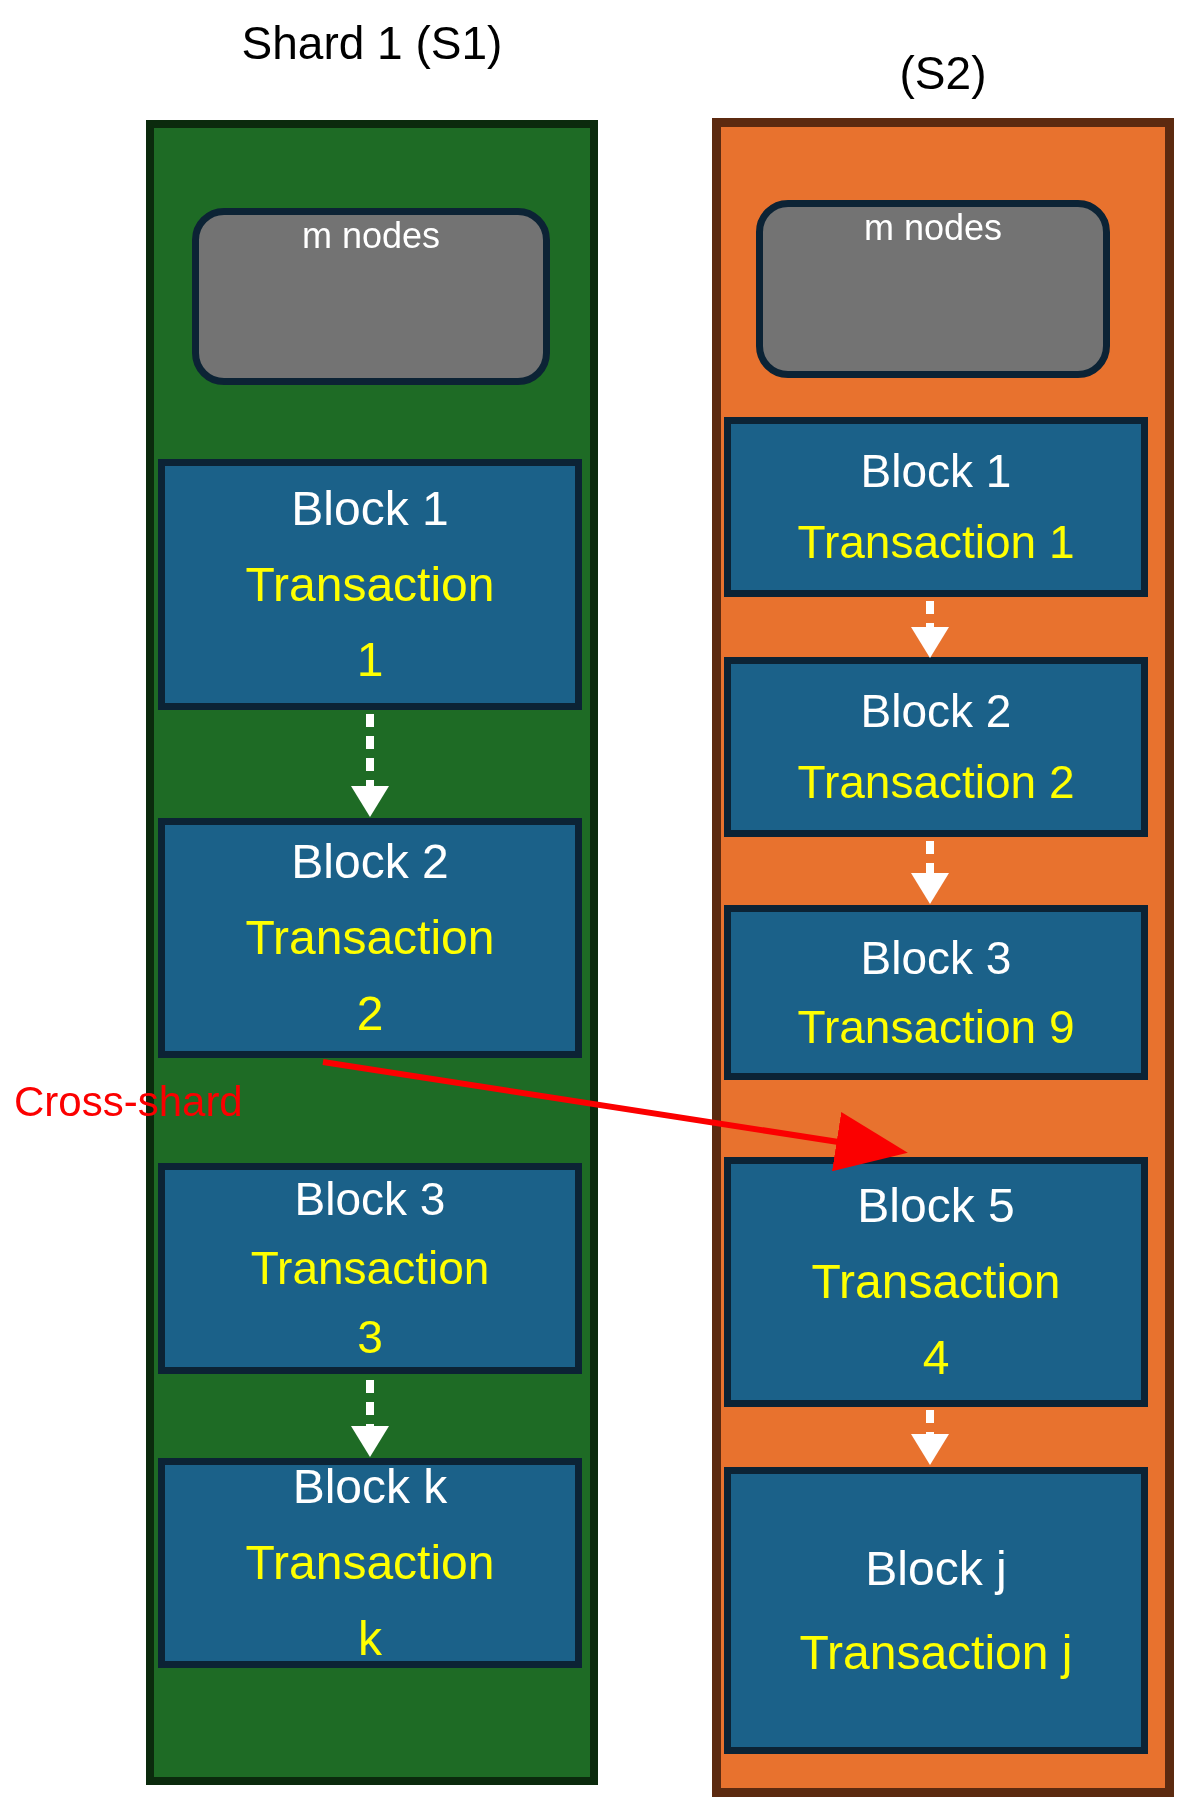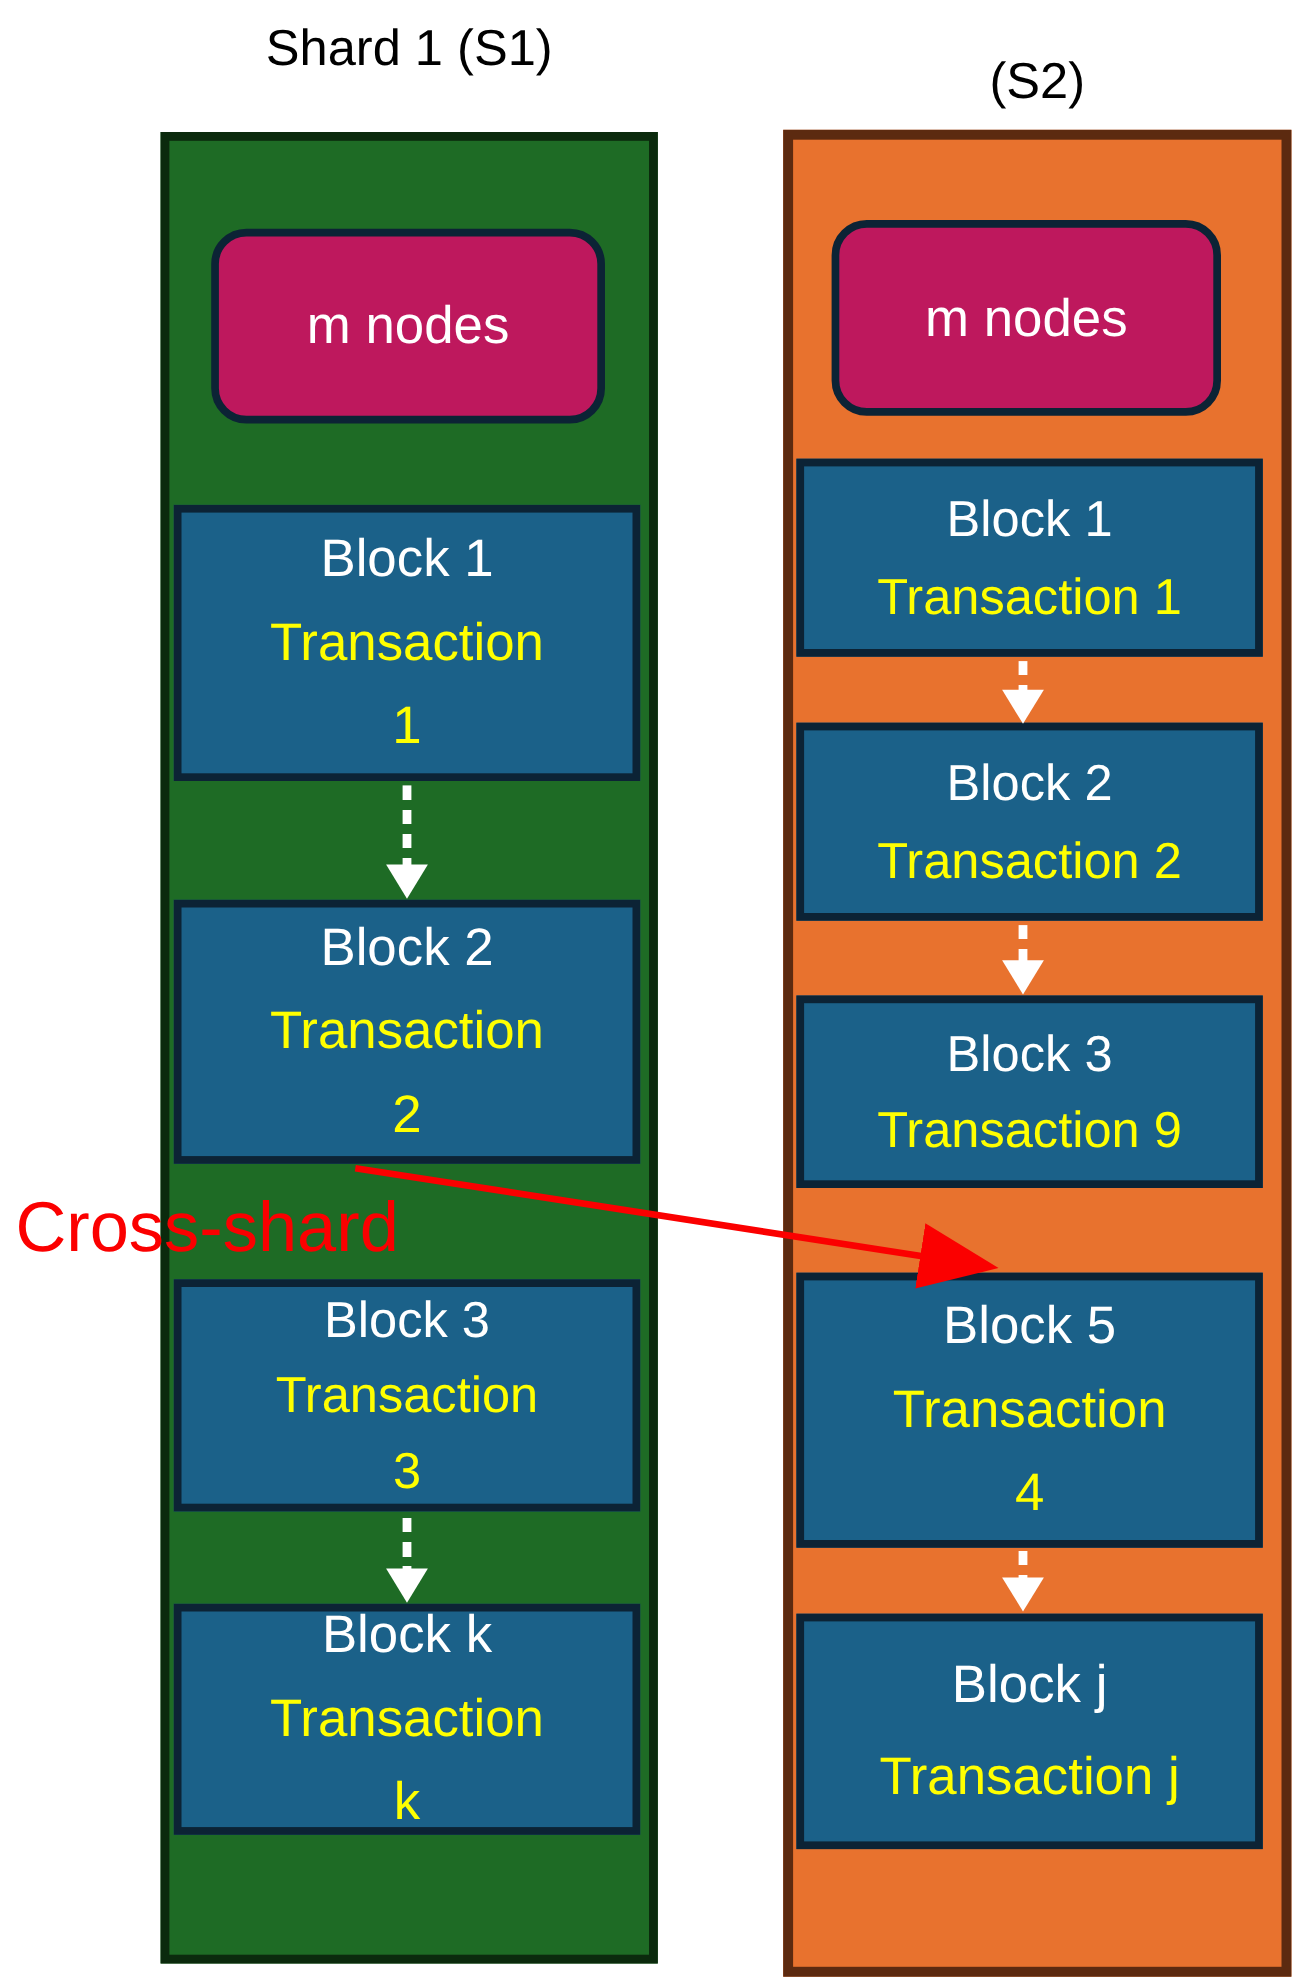--- a/index.html
+++ b/index.html
@@ -11,23 +11,23 @@
     position:absolute;text-align:center;color:#000000;
     font-size:46px;font-weight:400;letter-spacing:0px;
   }
   .column{position:absolute;box-sizing:border-box;}
   .col-s1{left:146px;top:120px;width:452px;height:1665px;
     background:#1e6b25;border:8px solid #0b2a0d;}
   .col-s2{left:712px;top:118px;width:462px;height:1679px;
     background:#e8722e;border:9px solid #5c2a10;}
   .mnodes{
     position:absolute;box-sizing:border-box;border-radius:32px;
-    background:#be185d;border:7px solid #0c2335;
-    display:flex;align-items:center;justify-content:center;
-    color:#ffffff;font-size:48px;
+    background:#737373;border:7px solid #0c2335;
+    display:flex;justify-content:center;
+    color:#ffffff;font-size:36px;
   }
   .mn-s1{left:192px;top:208px;width:358px;height:177px;}
   .mn-s2{left:756px;top:200px;width:354px;height:178px;}
   .block{
     position:absolute;box-sizing:border-box;
     background:#1b6189;border:7px solid #0c2335;
     display:flex;flex-direction:column;align-items:center;justify-content:center;
     text-align:center;font-size:48px;line-height:1.58;
   }
   .bname{color:#ffffff;}
@@ -35,35 +35,35 @@
   
   .s1-b1{left:158px;top:459px;width:424px;height:251px;}
   .s1-b2{left:158px;top:818px;width:424px;height:240px;}
   .s1-b3{left:158px;top:1163px;width:424px;height:211px;font-size:46px;line-height:1.5;}
   .s1-bk{left:158px;top:1458px;width:424px;height:210px;}
   
   .s2-b1{left:724px;top:417px;width:424px;height:180px;font-size:46px;line-height:1.55;}
   .s2-b2{left:724px;top:657px;width:424px;height:180px;font-size:46px;line-height:1.55;}
   .s2-b3{left:724px;top:905px;width:424px;height:175px;font-size:46px;line-height:1.5;}
   .s2-b4{left:724px;top:1157px;width:424px;height:250px;}
-  .s2-bj{left:724px;top:1467px;width:424px;height:214px;line-height:1.75;}
+  .s2-bj{left:724px;top:1467px;width:424px;height:287px;line-height:1.75;}
   
   .dline{
     position:absolute;width:8px;
     background-image:repeating-linear-gradient(to bottom,#ffffff 0 13px,rgba(0,0,0,0) 13px 22px);
   }
   .dhead{
     position:absolute;width:0;height:0;
     border-left:19px solid rgba(0,0,0,0);
     border-right:19px solid rgba(0,0,0,0);
     border-top:31px solid #ffffff;
   }
   .cross-label{
     position:absolute;left:14px;top:1078px;color:#fb0000;
-    font-size:64px;font-weight:400;white-space:nowrap;
+    font-size:42px;font-weight:400;white-space:nowrap;
   }
   .overlay{position:absolute;left:0;top:0;pointer-events:none;}
 </style>
 </head>
 <body>
 
 <div id="canvas">
 
   <div class="title" style="left:146px;top:16px;width:452px;">Shard 1 (S1)</div>
   <div class="title" style="left:712px;top:10px;width:462px;margin-top:36px;">(S2)</div>

